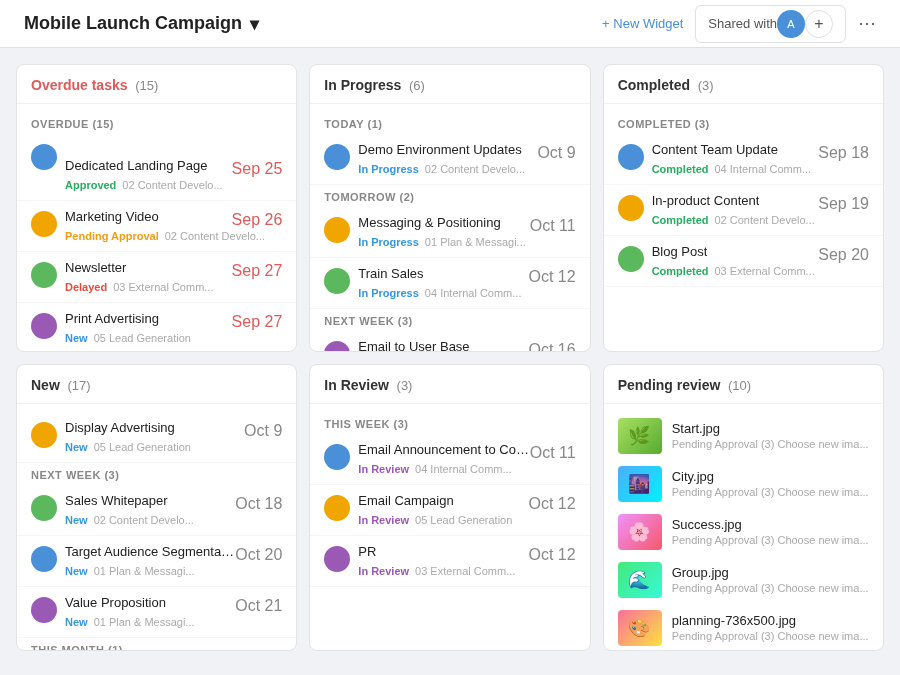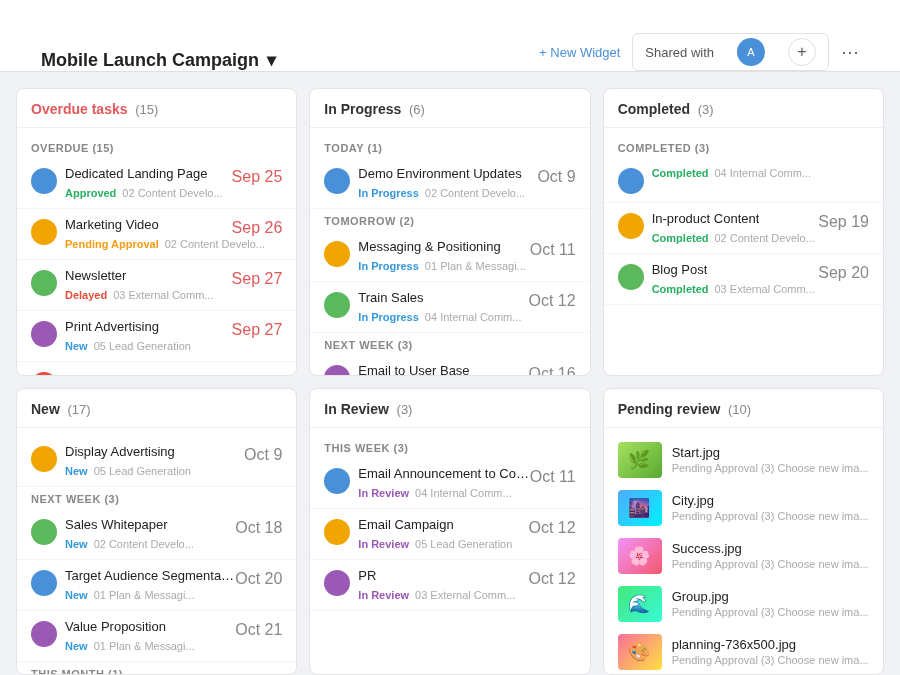--- a/index.html
+++ b/index.html
@@ -1,31 +1,31 @@
 <!DOCTYPE html>
 <html><head>
   <meta charset="utf-8">
   <style>
     * { box-sizing: border-box; margin: 0; padding: 0; }
     body { font-family: -apple-system, BlinkMacSystemFont, 'Segoe UI', sans-serif; background: #f0f2f5; font-size: 13px; color: #333; }
 
     .app-header {
       background: #fff;
       border-bottom: 1px solid #e0e0e0;
-      padding: 0 41px;
-      height: 72px;
+      padding: 0 24px;
+      height: 48px;
       display: flex;
-      align-items: flex-end;
+      align-items: center;
       justify-content: space-between;
     }
     .header-left { display: flex; align-items: center; gap: 8px; }
     .header-title { font-size: 18px; font-weight: 600; color: #222; display: flex; align-items: center; gap: 4px; }
     .header-right { display: flex; align-items: center; gap: 12px; }
     .new-widget-btn { color: #4a90d9; font-size: 13px; font-weight: 500; cursor: pointer; display: flex; align-items: center; gap: 4px; border: none; background: none; }
-    .shared-with-box { display: flex; align-items: center; gap: 23px; border: 1px solid #e0e0e0; border-radius: 6px; padding: 4px 12px; }
+    .shared-with-box { display: flex; align-items: center; gap: 0; border: 1px solid #e0e0e0; border-radius: 6px; padding: 4px 12px; }
     .shared-text { font-size: 13px; color: #555; }
     .avatar { width: 28px; height: 28px; border-radius: 50%; background: #c0c0c0; overflow: hidden; display: flex; align-items: center; justify-content: center; font-size: 11px; color: #fff; }
     .avatar.blue { background: #4a90d9; }
     .add-btn { border: 1px solid #e0e0e0; border-radius: 50%; width: 28px; height: 28px; display: flex; align-items: center; justify-content: center; font-size: 16px; color: #555; cursor: pointer; background: #fff; }
     .more-btn { border: none; background: none; color: #555; font-size: 18px; cursor: pointer; }
 
     .board { padding: 16px; display: grid; grid-template-columns: 1fr 1fr 1fr; grid-template-rows: auto auto; gap: 12px; height: calc(675px - 56px); overflow: hidden; }
 
     .column { background: #fff; border-radius: 8px; border: 1px solid #e4e4e4; display: flex; flex-direction: column; overflow: hidden; }
     .column-header { padding: 12px 14px 10px; border-bottom: 1px solid #f0f0f0; display: flex; align-items: center; justify-content: space-between; }
@@ -96,21 +96,21 @@
       <span>
         <span style="font-size:14px;font-weight:600;color:#e05a5a;">Overdue tasks</span>
         <span class="column-count">(15)</span>
       </span>
     </div>
     <div class="column-body scrollbar-thin" id="overdue-body">
         <div class="section-label">OVERDUE (15)</div>
         <div class="task-item">
           <div class="task-avatar" style="background: rgb(74, 144, 217); flex-shrink: 0; width: 26px; height: 26px; border-radius: 50%; margin-top: 2px;"></div>
           <div class="task-info">
-            <div style="display: flex; justify-content: flex-start;">
+            <div style="display: flex; justify-content: flex-start; margin-top: 16px;">
               <span class="task-name">Dedicated Landing Page</span>
               <span class="task-date ">Sep 25</span>
             </div>
             <div class="task-meta">
               <span class="status-badge approved">Approved</span>
               <span class="task-sub">02 Content Develo...</span>
             </div>
           </div>
         </div>
         <div class="task-item">
@@ -231,20 +231,24 @@
       <span>
         <span style="font-size:14px;font-weight:600;">Completed</span>
         <span class="column-count">(3)</span>
       </span>
     </div>
     <div class="column-body scrollbar-thin" id="completed-body">
         <div class="section-label">COMPLETED (3)</div>
         <div class="task-item">
           <div class="task-avatar" style="background: rgb(74, 144, 217); flex-shrink: 0; width: 26px; height: 26px; border-radius: 50%; margin-top: 2px;"></div>
           <div class="task-info">
+            <div style="display: flex; justify-content: space-between;">
+              <span class="task-name">Content Team Update</span>
+              <span class="task-date normal">Sep 18</span>
+            </div>
             <div class="task-meta">
               <span class="status-badge completed">Completed</span>
               <span class="task-sub">04 Internal Comm...</span>
             </div>
           </div>
         </div>
         <div class="task-item">
           <div class="task-avatar" style="background: rgb(240, 165, 0); flex-shrink: 0; width: 26px; height: 26px; border-radius: 50%; margin-top: 2px;"></div>
           <div class="task-info">
             <div style="display: flex; justify-content: flex-end;">

